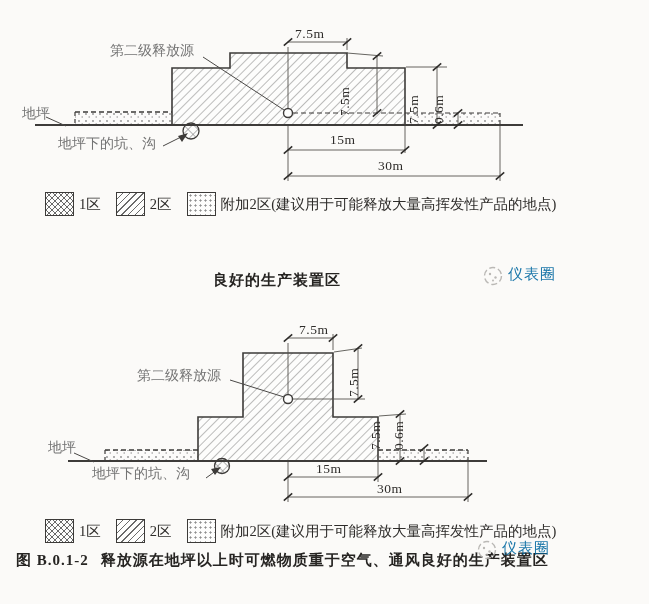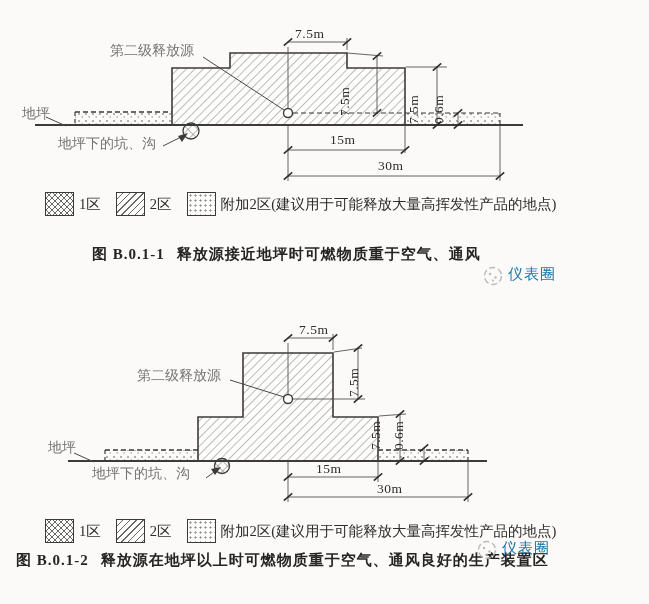--- a/index.html
+++ b/index.html
@@ -179,22 +179,22 @@
     <span class="legend-item">
       <span class="swatch sw-diag"></span>
       <span>2区</span>
     </span>
     <span class="legend-item">
       <span class="swatch sw-dots"></span>
       <span>附加2区(建议用于可能释放大量高挥发性产品的地点)</span>
     </span>
   </div>
 
-  <div class="caption" style="left:92px;top:245px">
-    <span class="cap-prefix">图 B.0.1-1</span><span>释放源接近地坪时可燃物质重于空气、通风</span>
+  <div class="caption" style="left:213px;top:271px">
+    <span>良好的生产装置区</span>
   </div>
 
   <div class="watermark" style="left:482px;top:265px">
     <svg width="22" height="22" viewBox="0 0 22 22">
       <circle cx="11" cy="11" r="8.5" fill="none" stroke="#b3b1ae" stroke-width="1.4" stroke-dasharray="6,3"></circle>
       <circle cx="8" cy="9" r="1.2" fill="#b3b1ae"></circle>
       <circle cx="13.5" cy="12.5" r="1.2" fill="#b3b1ae"></circle>
       <circle cx="11" cy="15.5" r="1" fill="#b3b1ae"></circle>
     </svg>
     <span class="wm-text">仪表圈</span>

